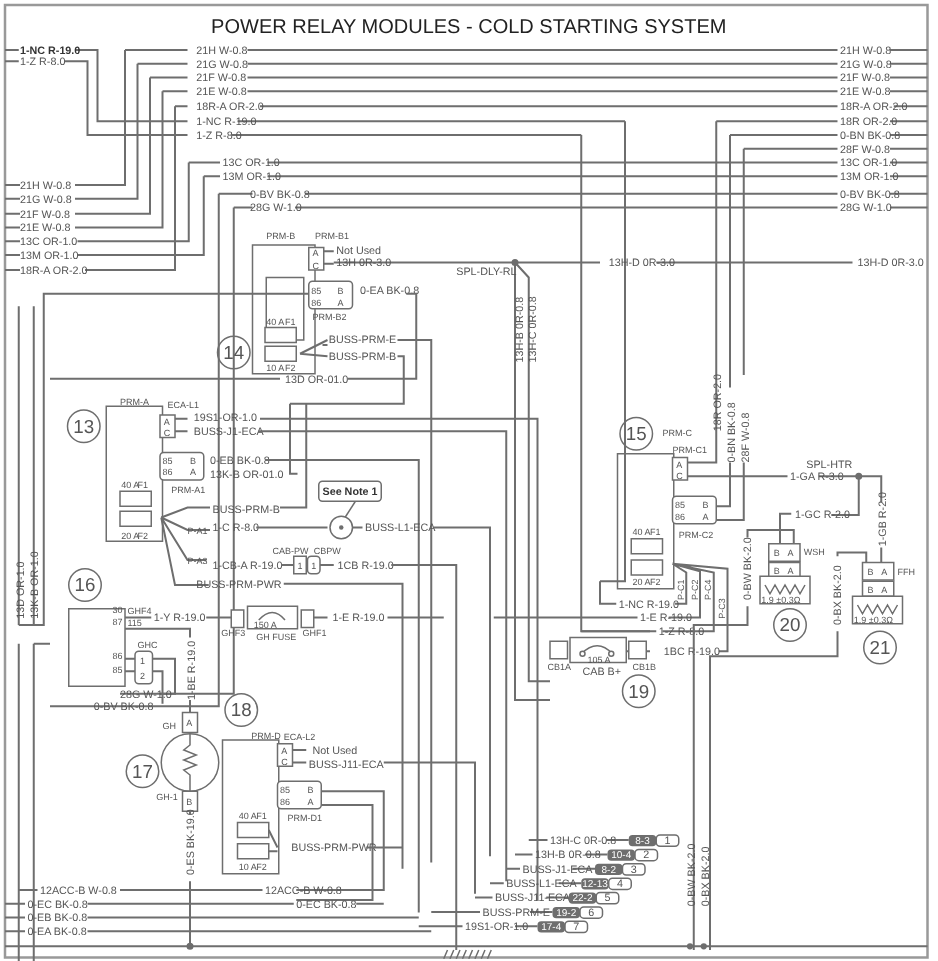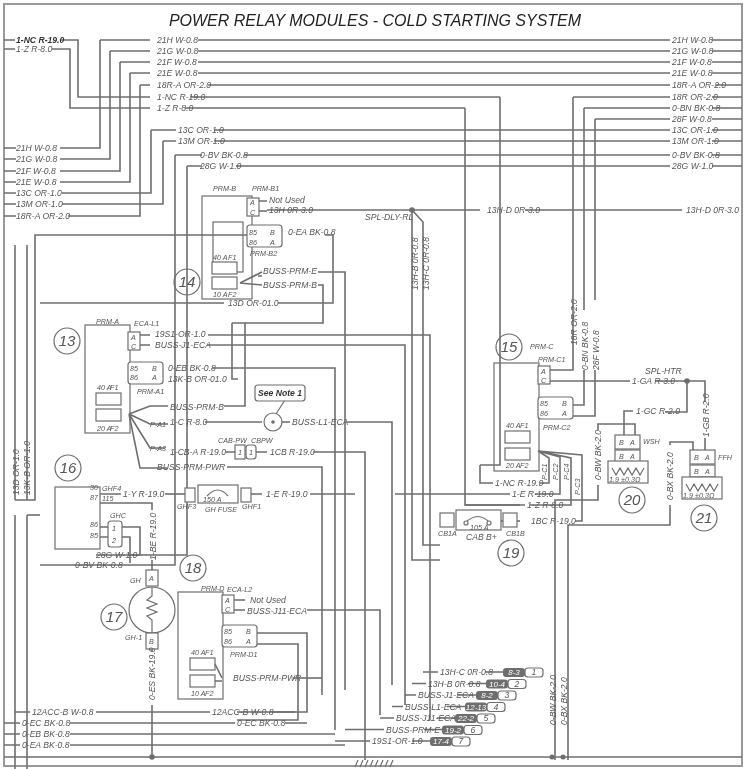--- a/index.html
+++ b/index.html
@@ -1,16 +1,16 @@
 <!DOCTYPE html>
 <html><head>
 <meta charset="utf-8">
 <style>
   html,body{margin:0;padding:0;background:#fff;}
-  #wrap{position:relative;width:750px;height:769px;overflow:hidden;background:#fff;font-style:italic;}
+  #wrap{position:relative;width:750px;height:769px;overflow:hidden;background:#fff;}
   svg{position:absolute;left:0;top:0;}
   .w{stroke:#6e6e6e;stroke-width:1.6;fill:none;}
   .b{stroke:#6e6e6e;stroke-width:1.2;fill:none;}
   .bx{stroke:#6e6e6e;stroke-width:1.2;fill:#fff;}
   .dot{fill:#6e6e6e;}
   text{font-family:"Liberation Sans",sans-serif;fill:#555;}
   .t{font-size:8.6px;}
   .ts{font-size:7.2px;}
   .tb{font-size:8.6px;font-weight:bold;fill:#333;}
   .title{font-size:16px;fill:#222;}

